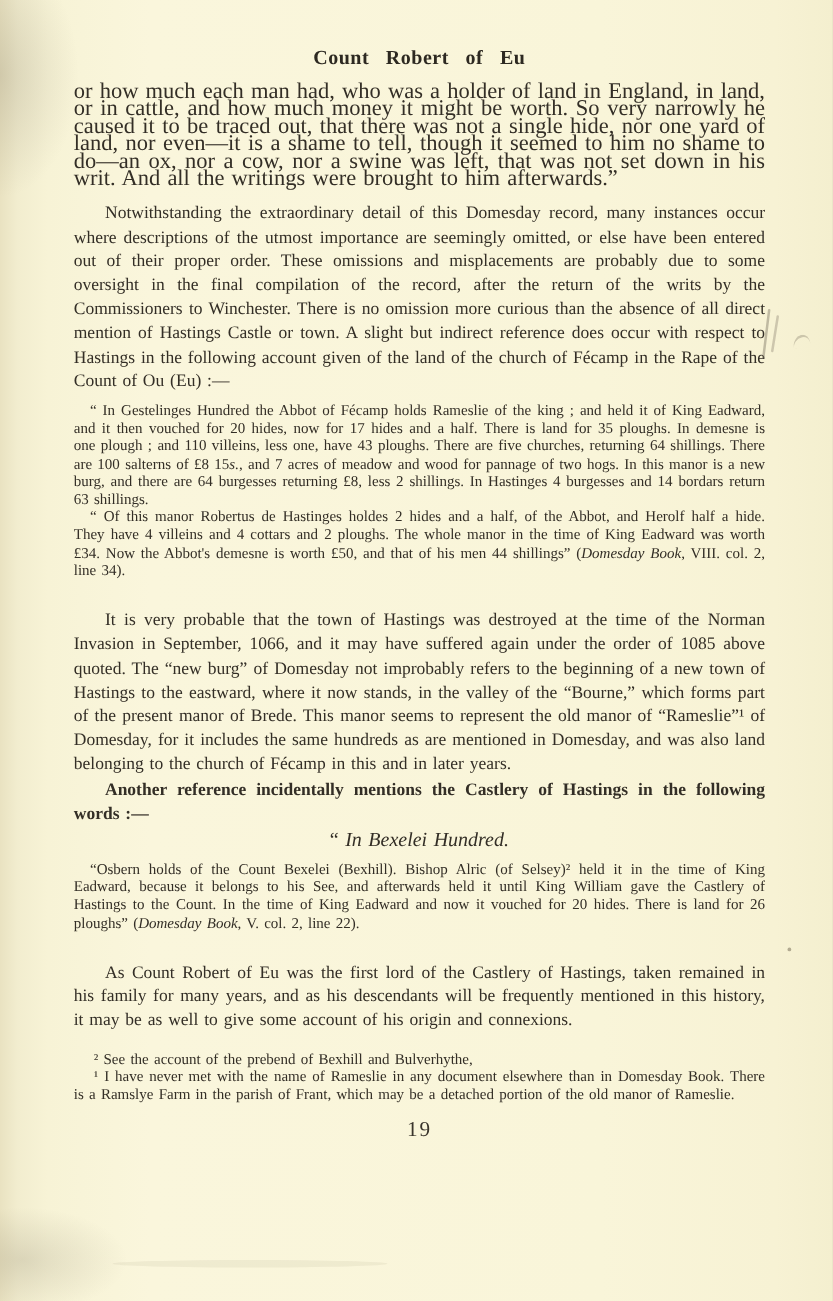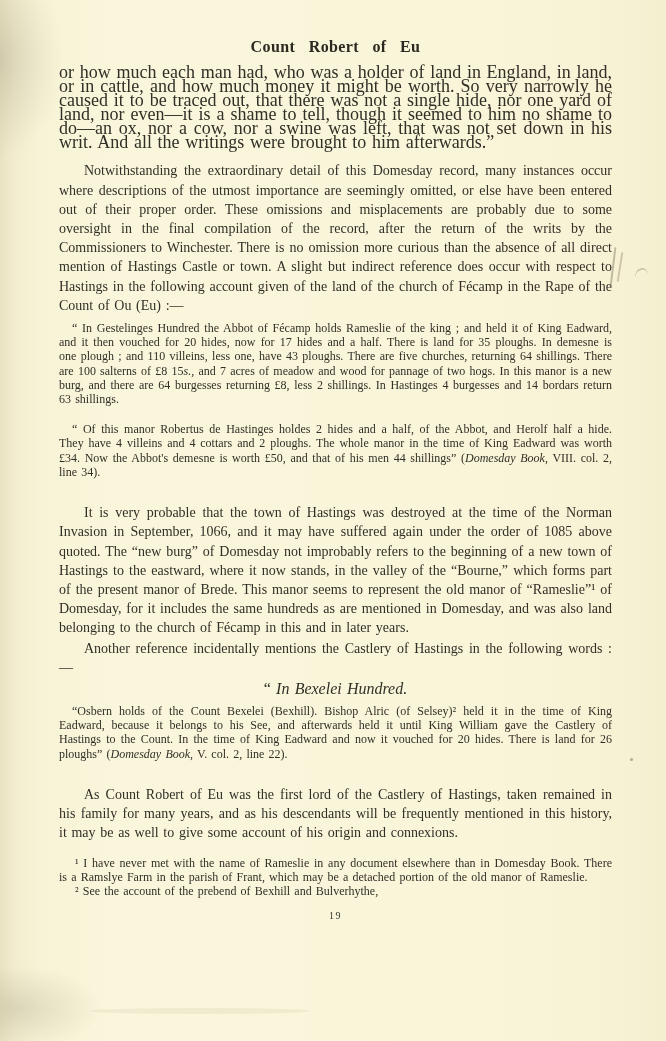--- a/index.html
+++ b/index.html
@@ -13,29 +13,29 @@
     color:#332e26;
   }
   .text-block { position:absolute; left:59px; top:0; width:553px; }
   .title {
     margin:38px 0 0; text-align:center; font-size:16px; font-weight:600;
     word-spacing:9px; letter-spacing:.4px; color:#2d2921;
   }
   p { word-spacing:1.2px; }
   .p-opening { margin:10px 0 0; font-size:18px; line-height:13.9px; text-align:justify; text-indent:0; }
   .p-body    { margin:12px 0 0; font-size:14px; line-height:19.2px; text-indent:25px; text-align:justify; }
-  .p-body + .p-body { margin-top:1px; }
+  .p-body + .p-body { margin-top:1px;font-weight:bold; }
   .p-quote   { margin:6px 0 0; font-size:12px; line-height:14.2px; text-indent:13px; text-align:justify; }
-  .p-quote + .p-quote { margin-top:16px; }
+  .p-quote + .p-quote { margin-top:0; }
   .p-quote + .p-body  { margin-top:24px; }
   .p-quoteheading { margin:5px 0 0; font-size:16px; line-height:14px; text-align:center; text-indent:0; }
   .p-quoteheading + .p-quote { margin-top:8px;font-family:Liberation Serif, serif; }
   .footnotes { margin-top:15px; }
   .p-footnote { margin:0; font-size:12px; line-height:13.9px; text-indent:16px; text-align:justify; }
-  .page-number { margin-top:11px; text-align:center; font-size:10px; letter-spacing:1.5px; color:#3a352c; }
+  .page-number { margin-top:11px; text-align:center; font-size:17px; letter-spacing:1.5px; color:#3a352c; }
   i { font-style:italic; }
   
   .pencil-mark { position:absolute; pointer-events:none; }
   .pm-stroke1 { left:612px; top:247px; width:2px; height:40px; background:rgba(125,118,100,.45); transform:rotate(7deg); border-radius:2px; }
   .pm-stroke2 { left:619px; top:252px; width:2px; height:30px; background:rgba(125,118,100,.35); transform:rotate(9deg); border-radius:2px; }
   .pm-squiggle { left:634px; top:268px; width:14px; height:8px; border-top:2px solid rgba(125,118,100,.35); border-radius:60% 40% 0 0 / 100% 80% 0 0; transform:rotate(-12deg); }
   .pm-dot { left:630px; top:758px; width:3px; height:3px; background:rgba(110,100,80,.5); border-radius:50%; }
   .edge-smudge-top { position:absolute; left:90px; top:1008px; width:220px; height:6px; background:rgba(150,140,110,.10); border-radius:50%; pointer-events:none; }
 </style>
 </head>
@@ -52,22 +52,22 @@
         <p class="p-quote">“ In Gestelinges Hundred the Abbot of Fécamp holds Rameslie of the king ; and held it of King Eadward, and it then vouched for 20 hides, now for 17 hides and a half.  There is land for 35 ploughs.  In demesne is one plough ; and 110 villeins, less one, have 43 ploughs.  There are five churches, returning 64 shillings.  There are 100 salterns of £8 15<i>s.</i>, and 7 acres of meadow and wood for pannage of two hogs.  In this manor is a new burg, and there are 64 burgesses returning £8, less 2 shillings.  In Hastinges 4 burgesses and 14 bordars return 63 shillings.</p>
         <p class="p-quote">“ Of this manor Robertus de Hastinges holdes 2 hides and a half, of the Abbot, and Herolf half a hide.  They have 4 villeins and 4 cottars and 2 ploughs.  The whole manor in the time of King Eadward was worth £34.  Now the Abbot's demesne is worth £50, and that of his men 44 shillings” (<i>Domesday Book</i>, VIII. col. 2, line 34).</p>
         <p class="p-body">It is very probable that the town of Hastings was destroyed at the time of the Norman Invasion in September, 1066, and it may have suffered again under the order of 1085 above quoted.  The “new burg” of Domesday not improbably refers to the beginning of a new town of Hastings to the eastward, where it now stands, in the valley of the “Bourne,” which forms part of the present manor of Brede.  This manor seems to represent the old manor of “Rameslie”¹ of Domesday, for it includes the same hundreds as are mentioned in Domesday, and was also land belonging to the church of Fécamp in this and in later years.</p>
         <p class="p-body">Another reference incidentally mentions the Castlery of Hastings in the following words :—</p>
         <p class="p-quoteheading">“ <i>In Bexelei Hundred.</i></p>
         <p class="p-quote">“Osbern holds of the Count Bexelei (Bexhill).  Bishop Alric (of Selsey)² held it in the time of King Eadward, because it belongs to his See, and afterwards held it until King William gave the Castlery of Hastings to the Count.  In the time of King Eadward and now it vouched for 20 hides.  There is land for 26 ploughs” (<i>Domesday Book</i>, V. col. 2, line 22).</p>
         <p class="p-body">As Count Robert of Eu was the first lord of the Castlery of Hastings, taken remained in his family for many years, and as his descendants will be frequently mentioned in this history, it may be as well to give some account of his origin and connexions.</p>
       </div>
 
     <div class="footnotes" id="footnotes">
+        <p class="p-footnote">² See the account of the prebend of Bexhill and Bulverhythe,</p>
         <p class="p-footnote">¹ I have never met with the name of Rameslie in any document elsewhere than in Domesday Book.  There is a Ramslye Farm in the parish of Frant, which may be a detached portion of the old manor of Rameslie.</p>
-        <p class="p-footnote">² See the account of the prebend of Bexhill and Bulverhythe,</p>
       </div>
 
     <div class="page-number">19</div>
   </div>
 
   <div class="pencil-mark pm-stroke1"></div>
   <div class="pencil-mark pm-stroke2"></div>
   <div class="pencil-mark pm-squiggle"></div>
   <div class="pencil-mark pm-dot"></div>
   <div class="edge-smudge-top"></div>

